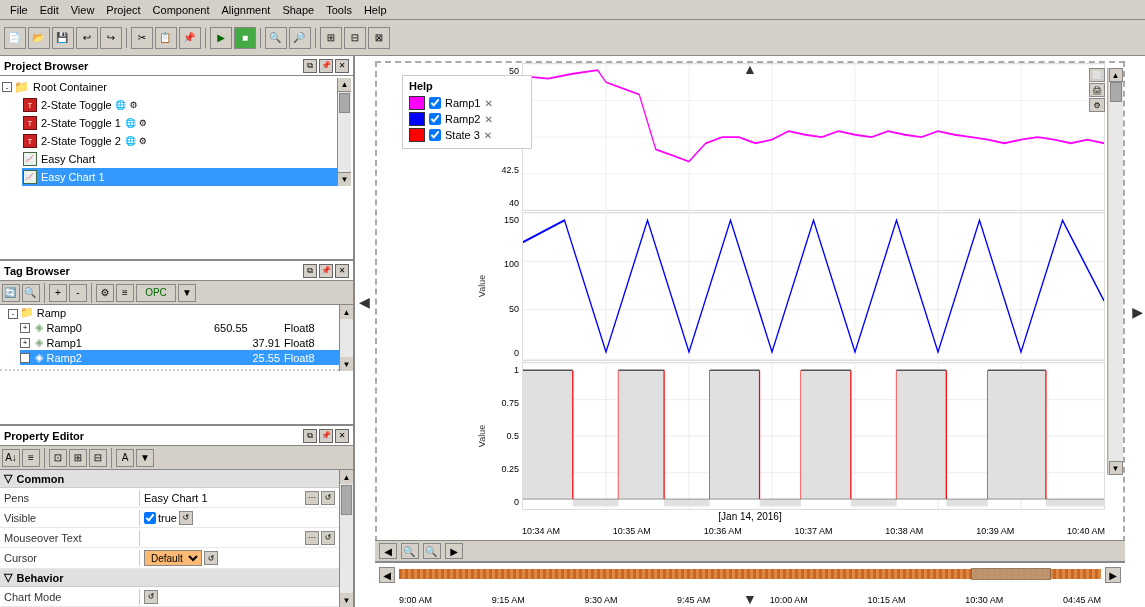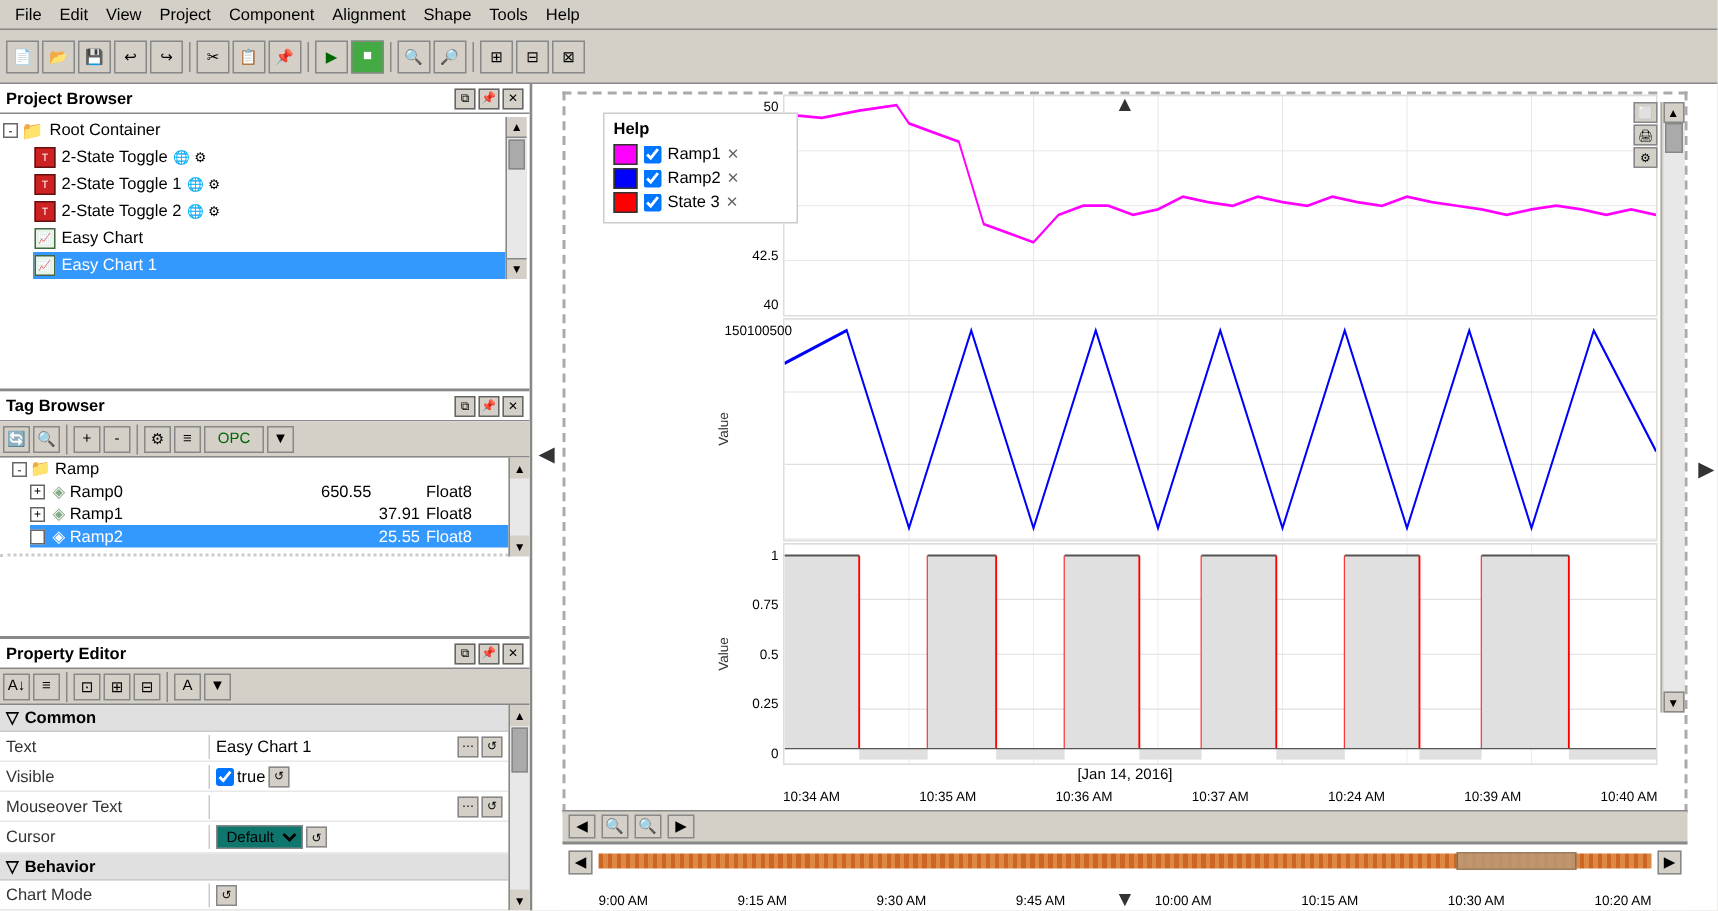--- a/index.html
+++ b/index.html
@@ -43,21 +43,21 @@
 
     
     .property-editor { flex: 1; background: white; overflow: hidden; display: flex; flex-direction: column; }
     .prop-toolbar { background: #d4d0c8; border-bottom: 1px solid #888; padding: 2px; display: flex; gap: 2px; align-items: center; height: 24px; }
     .prop-section-header { background: #e0e0e0; padding: 2px 4px; font-weight: bold; border-bottom: 1px solid #ccc; display: flex; align-items: center; gap: 4px; }
     .prop-row { display: grid; grid-template-columns: 140px 1fr; border-bottom: 1px solid #e8e8e8; min-height: 20px; align-items: center; }
     .prop-label { padding: 2px 4px; font-size: 11px; color: #333; border-right: 1px solid #ccc; }
     .prop-value { padding: 2px 4px; font-size: 11px; display: flex; align-items: center; gap: 2px; }
     .prop-value-text { flex: 1; }
     .prop-icon { width: 14px; height: 14px; background: #d4d0c8; border: 1px solid #888; cursor: pointer; display: flex; align-items: center; justify-content: center; font-size: 8px; }
-    .prop-dropdown { font-size: 10px; border: 1px solid #888; background: #0f766e; padding: 0 2px; height: 16px; }
+    .prop-dropdown { font-size: 10px; border: 1px solid #888; background: #fdba74; padding: 0 2px; height: 16px; }
     .prop-checkbox { width: 12px; height: 12px; }
 
     
     .chart-area { flex: 1; background: white; position: relative; overflow: hidden; display: flex; flex-direction: column; }
     .chart-main { flex: 1; position: relative; background: white; }
 
     
     .chart-border { position: absolute; top: 5px; left: 20px; right: 20px; bottom: 65px; border: 2px dashed #aaa; background: white; }
 
     
@@ -278,21 +278,21 @@
         <button class="toolbar-btn" style="width:18px;height:18px;">▼</button>
       </div>
       <div style="display:flex;flex:1;overflow:hidden;">
         <div style="flex:1;overflow-y:auto;">
 
           <div class="prop-section-header">
             <span>▽</span>
             <span>Common</span>
           </div>
           <div class="prop-row">
-            <div class="prop-label">Text</div>
+            <div class="prop-label">Pens</div>
             <div class="prop-value">
               <span class="prop-value-text">Easy Chart 1</span>
               <span class="prop-icon">⋯</span>
               <span class="prop-icon">↺</span>
             </div>
           </div>
           <div class="prop-row">
             <div class="prop-label">Visible</div>
             <div class="prop-value">
               <input type="checkbox" checked="" class="prop-checkbox" style="">
@@ -393,21 +393,21 @@
               <line x1="300" y1="0" x2="300" y2="120" stroke="#e0e0e0" stroke-width="0.5"></line>
               <line x1="400" y1="0" x2="400" y2="120" stroke="#e0e0e0" stroke-width="0.5"></line>
               <line x1="500" y1="0" x2="500" y2="120" stroke="#e0e0e0" stroke-width="0.5"></line>
               <line x1="600" y1="0" x2="600" y2="120" stroke="#e0e0e0" stroke-width="0.5"></line>
 
               <polyline points="0,10 30,12 60,8 90,5 100,15 120,20 140,25 160,70 180,75 200,80 220,65 240,60 260,60 280,65 300,62 320,55 340,58 360,60 380,55 400,58 420,60 440,55 460,58 480,60 500,55 520,58 540,60 560,62 580,65 600,62 620,60 640,62 660,65 680,62 700,65" fill="none" stroke="#ff00ff" stroke-width="1.5"></polyline>
             </svg>
           </div>
 
           <div style="flex:1;position:relative;border:1px solid #ddd;">
-            <div style="position:absolute;left:-40px;top:0;bottom:0;display:flex;flex-direction:row;justify-content:flex-start;font-size:9px;text-align:right;width:38px;padding:2px 2px 2px 0;">
+            <div style="position:absolute;left:-40px;top:0;bottom:0;display:flex;flex-direction:column;justify-content:space-between;font-size:9px;text-align:right;width:38px;padding:2px 2px 2px 0;">
               <span>150</span>
               <span>100</span>
               <span>50</span>
               <span>0</span>
             </div>
             <div style="position:absolute;left:-52px;top:50%;transform:translateY(-50%) rotate(-90deg);font-size:9px;white-space:nowrap;color:#333;">Value</div>
             <svg width="100%" height="100%" preserveAspectRatio="none" viewBox="0 0 700 100">
 
               <line x1="0" y1="0" x2="700" y2="0" stroke="#e0e0e0" stroke-width="0.5"></line>
               <line x1="0" y1="33" x2="700" y2="33" stroke="#e0e0e0" stroke-width="0.5"></line>
@@ -483,21 +483,21 @@
               <line x1="0" y1="93" x2="700" y2="93" stroke="#555" stroke-width="0.5"></line>
             </svg>
           </div>
         </div>
 
         <div style="position:absolute;bottom:4px;left:145px;right:18px;display:flex;justify-content:space-between;font-size:9px;">
           <span>10:34 AM</span>
           <span>10:35 AM</span>
           <span>10:36 AM</span>
           <span>10:37 AM</span>
-          <span>10:24 AM</span>
+          <span>10:38 AM</span>
           <span>10:39 AM</span>
           <span>10:40 AM</span>
         </div>
 
         <div style="position:absolute;bottom:18px;left:0;right:0;text-align:center;font-size:10px;">[Jan 14, 2016]</div>
 
         <div class="chart-scrollbar-right">
           <button class="chart-scrollbar-btn">▲</button>
           <div class="chart-scrollbar-track">
             <div class="chart-scrollbar-thumb"></div>
@@ -530,21 +530,21 @@
         </div>
 
         <div style="position:absolute;bottom:2px;left:24px;right:24px;display:flex;justify-content:space-between;font-size:9px;">
           <span>9:00 AM</span>
           <span>9:15 AM</span>
           <span>9:30 AM</span>
           <span>9:45 AM</span>
           <span>10:00 AM</span>
           <span>10:15 AM</span>
           <span>10:30 AM</span>
-          <span>10:20 AM</span>
+          <span>04:45 AM</span>
         </div>
       </div>
 
       <div style="position:absolute;top:5px;left:50%;transform:translateX(-50%);font-size:14px;cursor:pointer;color:#333;">▲</div>
 
       <div style="position:absolute;bottom:0;left:50%;transform:translateX(-50%);font-size:14px;cursor:pointer;color:#333;">▼</div>
 
       <div style="position:absolute;right:2px;top:45%;font-size:14px;cursor:pointer;color:#333;">▶</div>
 
     </div>

